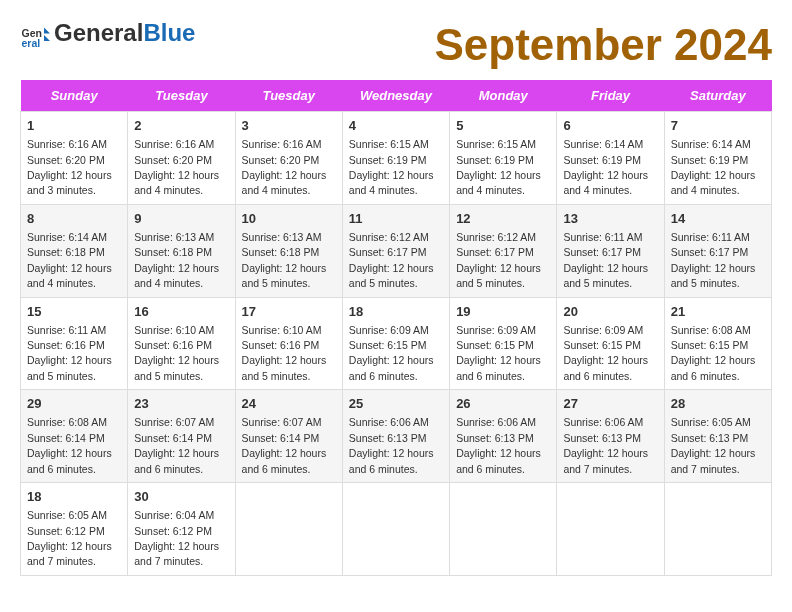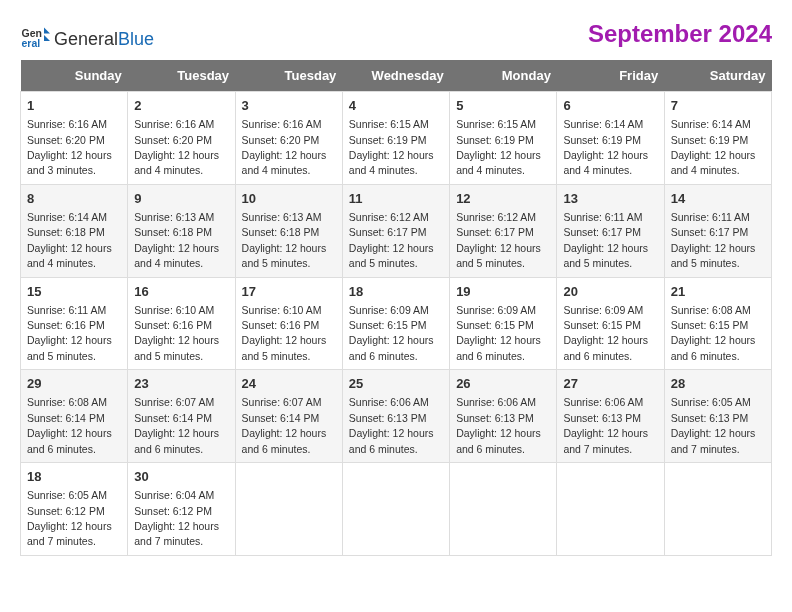--- a/index.html
+++ b/index.html
@@ -11,58 +11,59 @@
       padding: 20px;
     }
     .header {
       display: flex;
       justify-content: space-between;
       align-items: flex-start;
       margin-bottom: 10px;
     }
     .logo {
       display: flex;
-      align-items: flex-end;
+      align-items: flex-start;
       gap: 4px;
     }
     .logo-text {
-      font-size: 18px;
-      font-weight: normal;
+      font-size: 24px;
+      font-weight: bold;
       color: #333;
       line-height: 1.1;
     }
     .logo-text span { color: #1a6bb5; }
     .logo-icon {
       width: 30px;
       height: 30px;
     }
     .title-area {
       text-align: right;
     }
     .month-title {
-      font-size: 24px;
+      font-size: 44px;
       font-weight: bold;
-      color: #a21caf;
+      color: #a16207;
     }
     .location {
       font-size: 16px;
       color: #555;
     }
     table {
       width: 100%;
       border-collapse: collapse;
       font-size: 11px;
     }
     thead th {
-      background-color: #737373;
+      background-color: #d946ef;
       color: white;
       padding: 8px 6px;
-      text-align: right;
+      text-align: center;
       font-size: 13px;
       font-weight: bold;
+      font-style: italic;
     }
     tbody td {
       border: 1px solid #ddd;
       padding: 5px 6px;
       vertical-align: top;
       width: 14.28%;
       height: 80px;
       color: #333;
       line-height: 1.4;
     }

